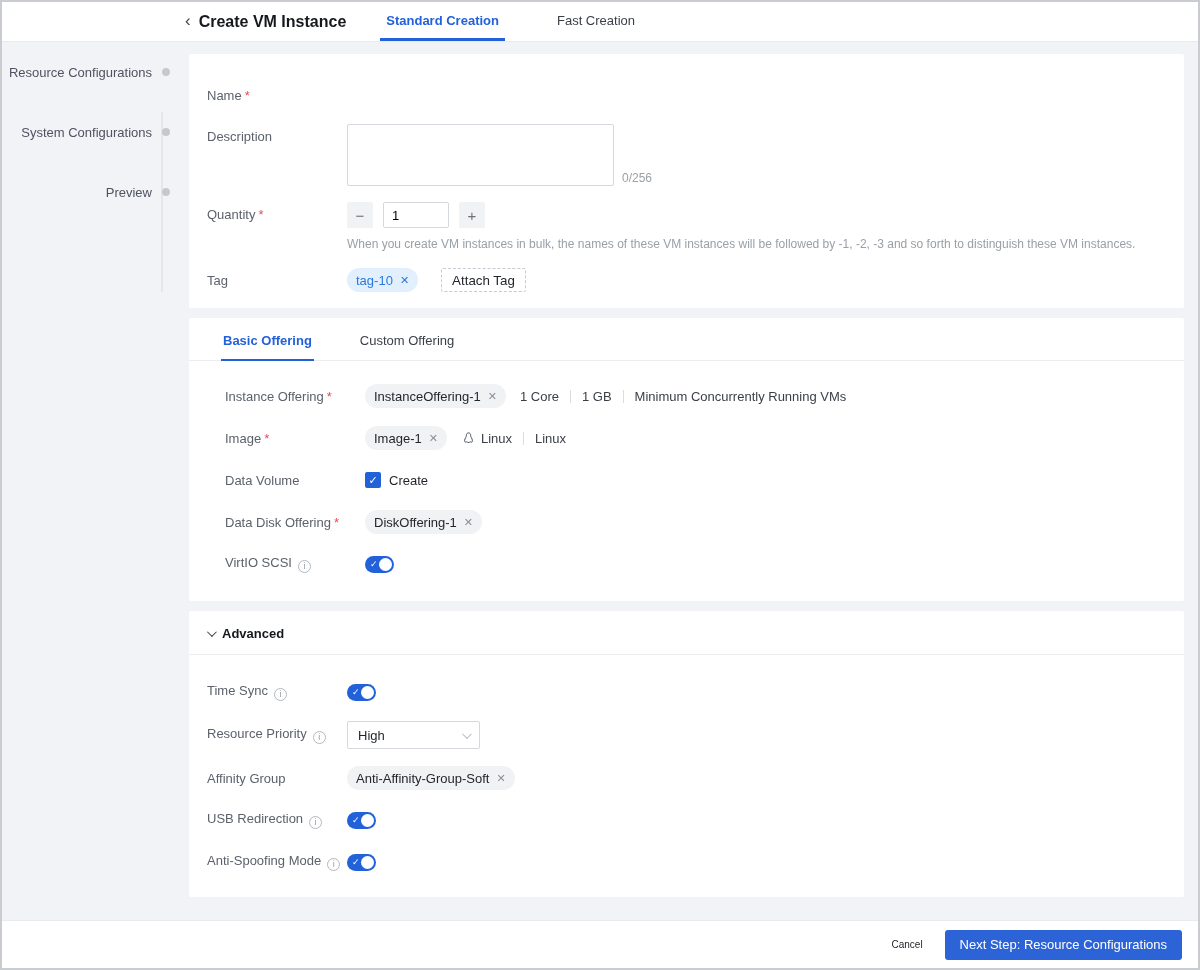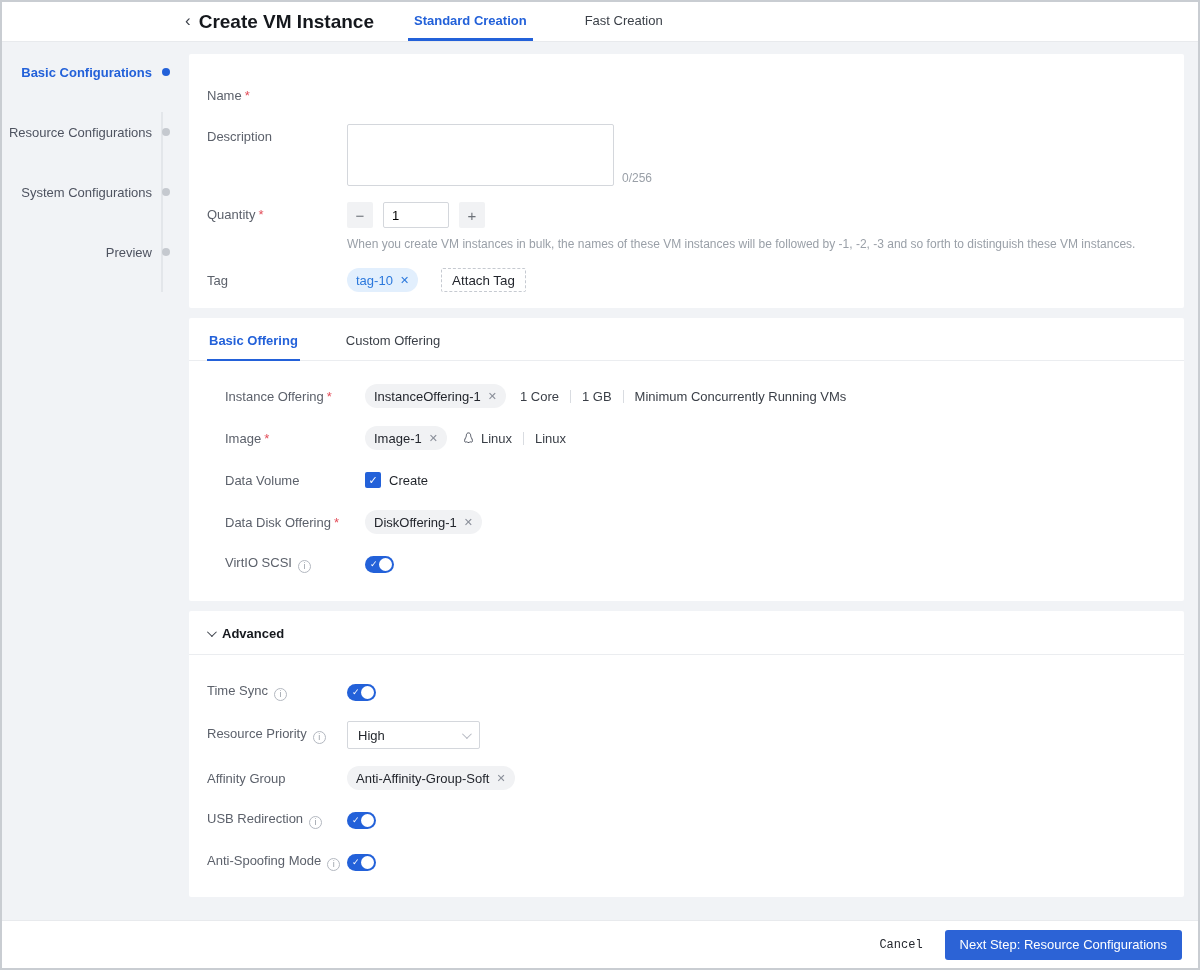--- a/index.html
+++ b/index.html
@@ -6,21 +6,21 @@
   html,body { background:#d8d8d8; }
   body { font-family:"Liberation Sans","DejaVu Sans",sans-serif; font-size:13px; color:#1f2329; }
   .page { width:1200px; height:970px; margin:0 auto; border:2px solid #c9cdd2; background:#f1f3f6;
           display:flex; flex-direction:column; overflow:hidden; }
 
   
   .hdr { height:40px; flex:0 0 40px; background:#fff; border-bottom:1px solid #e8eaed;
          display:flex; align-items:stretch; padding-left:183px; }
   .hdr-title-wrap { display:flex; align-items:center; gap:8px; margin-right:34px; }
   .back-ic { font-size:17px; color:#3e434c; line-height:1; padding-bottom:2px; cursor:pointer; }
-  .hdr-title { font-size:19px; font-weight:700; color:#15181d; }
+  .hdr-title { font-size:16px; font-weight:700; color:#15181d; }
   .hdr-tabs { display:flex; gap:46px; }
   .hdr-tab { display:flex; align-items:center; padding:0 6px; color:#3a3f47; cursor:pointer;
              border-bottom:3px solid transparent; font-size:13px; }
   .hdr-tab.active { color:#2361d9; font-weight:700; border-bottom-color:#2361d9; }
 
   
   .body { flex:1 1 auto; display:flex; overflow:hidden; }
 
   
   .sidebar { flex:0 0 185px; position:relative; padding-top:0; }
@@ -59,21 +59,21 @@
 
   .chip { display:inline-flex; align-items:center; height:24px; padding:0 9px; background:#f1f2f4;
           border-radius:12px; color:#23262d; white-space:nowrap; }
   .chip .close { margin-left:7px; color:#8a8f99; font-size:11px; cursor:pointer; }
   .chip.blue { background:#e2effd; color:#2b78dc; }
   .chip.blue .close { color:#2b78dc; }
   .attach-btn { display:inline-flex; align-items:center; height:24px; padding:0 10px; margin-left:23px;
                 border:1px dashed #c6cad1; border-radius:2px; background:#fff; color:#23262d; cursor:pointer; }
 
   
-  .off-tabs { display:flex; gap:44px; padding:0 18px; border-bottom:1px solid #ebedf0; }
+  .off-tabs { display:flex; gap:44px; padding:0 32px; border-bottom:1px solid #ebedf0; }
   .off-tab { padding:15px 2px 11px 2px; color:#3a3f47; cursor:pointer; border-bottom:2px solid transparent;
              margin-bottom:-1px; }
   .off-tab.active { color:#2361d9; font-weight:700; border-bottom-color:#2361d9; }
   .card2-body { padding:22px 18px 8px 36px; }
 
   .meta { display:inline-flex; align-items:center; margin-left:14px; color:#3a3f47; }
   .vsep { width:1px; height:13px; background:#d9dce1; margin:0 11px; display:inline-block; }
 
   .linux-ic { width:15px; height:15px; margin:0 5px 0 14px; color:#4e5360; }
 
@@ -100,21 +100,21 @@
   .card3-body { padding:24px 18px 6px 18px; }
 
   .select { width:133px; height:28px; border:1px solid #d4d7dc; border-radius:2px; background:#fff;
             display:flex; align-items:center; justify-content:space-between; padding:0 10px; cursor:pointer; }
   .sel-chev { width:7px; height:7px; border-right:1.5px solid #b6bac2; border-bottom:1.5px solid #b6bac2;
               display:inline-block; transform:rotate(45deg) translateY(-2px); }
 
   
   .ftr { flex:0 0 48px; background:#fff; border-top:1px solid #e8eaed; display:flex; align-items:center;
          justify-content:flex-end; padding-right:16px; gap:22px; }
-  .cancel-btn { background:none; border:none; font-size:12px; color:#23262d; cursor:pointer; font-family:Liberation Mono, monospace; }
+  .cancel-btn { background:none; border:none; font-size:10px; color:#23262d; cursor:pointer; font-family:Liberation Sans, sans-serif; }
   .next-btn { height:30px; padding:0 15px; background:#2c63d6; color:#fff; border:none; border-radius:3px;
               font-size:13px; cursor:pointer; font-family:inherit; }
 </style>
 </head>
 <body>
 
 <div class="page">
 
   <div class="hdr">
     <div class="hdr-title-wrap">
@@ -124,24 +124,20 @@
     <div class="hdr-tabs">
       <div class="hdr-tab active">Standard Creation</div>
       <div class="hdr-tab">Fast Creation</div>
     </div>
   </div>
 
   <div class="body">
 
     <div class="sidebar">
       <div class="step-line"></div>
-      <div class="step active">
-        <span class="step-label">Basic Configurations</span>
-        <span class="step-dot"></span>
-      </div>
       <div class="step">
         <span class="step-label">Resource Configurations</span>
         <span class="step-dot"></span>
       </div>
       <div class="step">
         <span class="step-label">System Configurations</span>
         <span class="step-dot"></span>
       </div>
       <div class="step">
         <span class="step-label">Preview</span>

